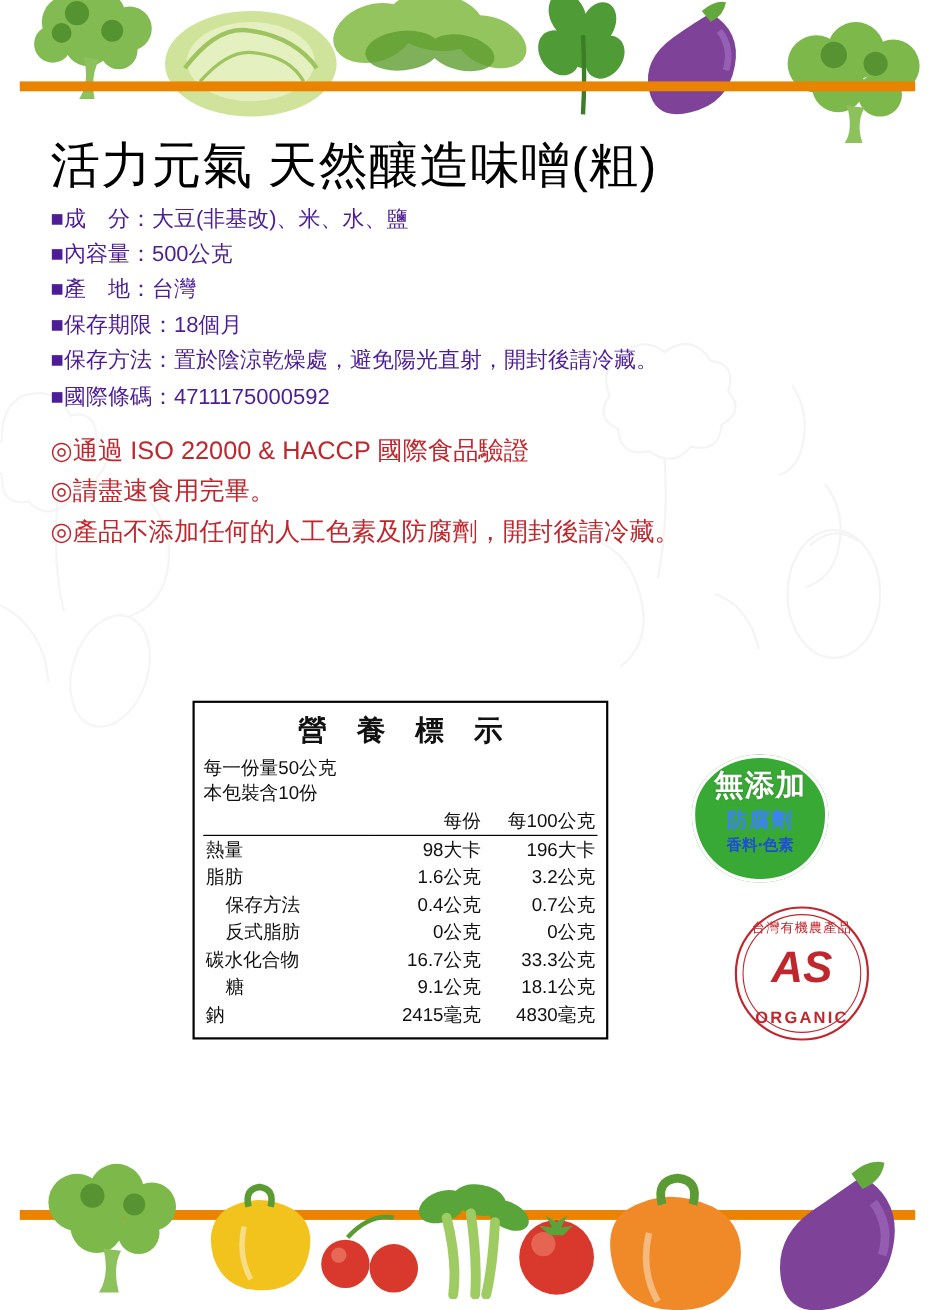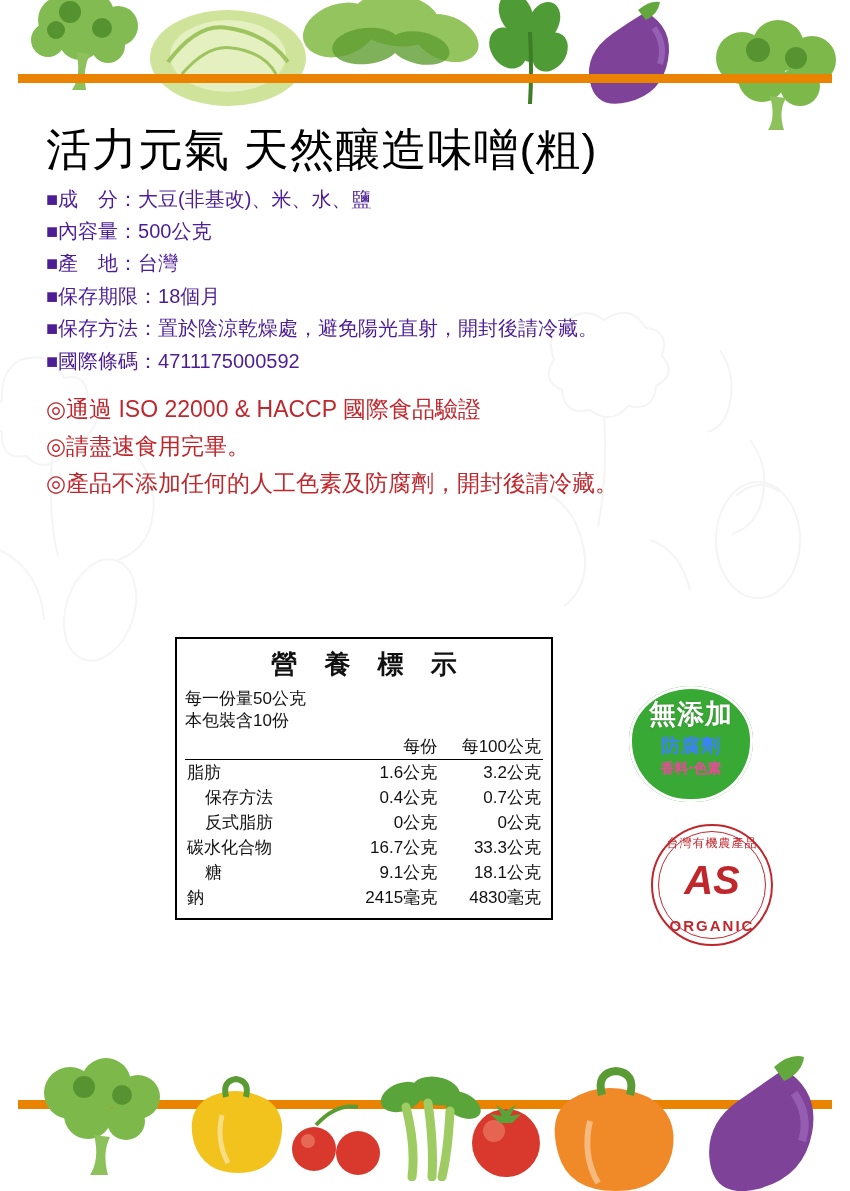--- a/index.html
+++ b/index.html
@@ -165,29 +165,29 @@
   .seal-noadd .t2 {
     position: relative;
     color: #3b82f6;
     font-size: 19px;
     font-weight: 700;
     letter-spacing: 1px;
     margin-top: 1px;
   }
   .seal-noadd .t3 {
     position: relative;
-    color: #ec4899;
+    color: #1d4ed8;
     font-size: 14px;
     font-weight: 700;
     margin-top: 1px;
   }
 
   .seal-organic {
     position: absolute;
-    left: 651px;
+    left: 668px;
     top: 824px;
     width: 118px;
     height: 118px;
     border-radius: 50%;
     border: 2px solid #c0272d;
     color: #c0272d;
     text-align: center;
     background: rgba(255,255,255,0.55);
   }
   .seal-organic .ring {
@@ -375,20 +375,25 @@
     <table class="nut-table">
       <thead>
         <tr>
           <th class="lbl"></th>
           <th>每份</th>
           <th>每100公克</th>
         </tr>
       </thead>
       <tbody>
         <tr>
+          <td class="lbl">熱量</td>
+          <td class="v">98大卡</td>
+          <td class="v">196大卡</td>
+        </tr>
+        <tr>
           <td class="lbl">脂肪</td>
           <td class="v">1.6公克</td>
           <td class="v">3.2公克</td>
         </tr>
         <tr>
           <td class="lbl indent1">保存方法</td>
           <td class="v">0.4公克</td>
           <td class="v">0.7公克</td>
         </tr>
         <tr>

